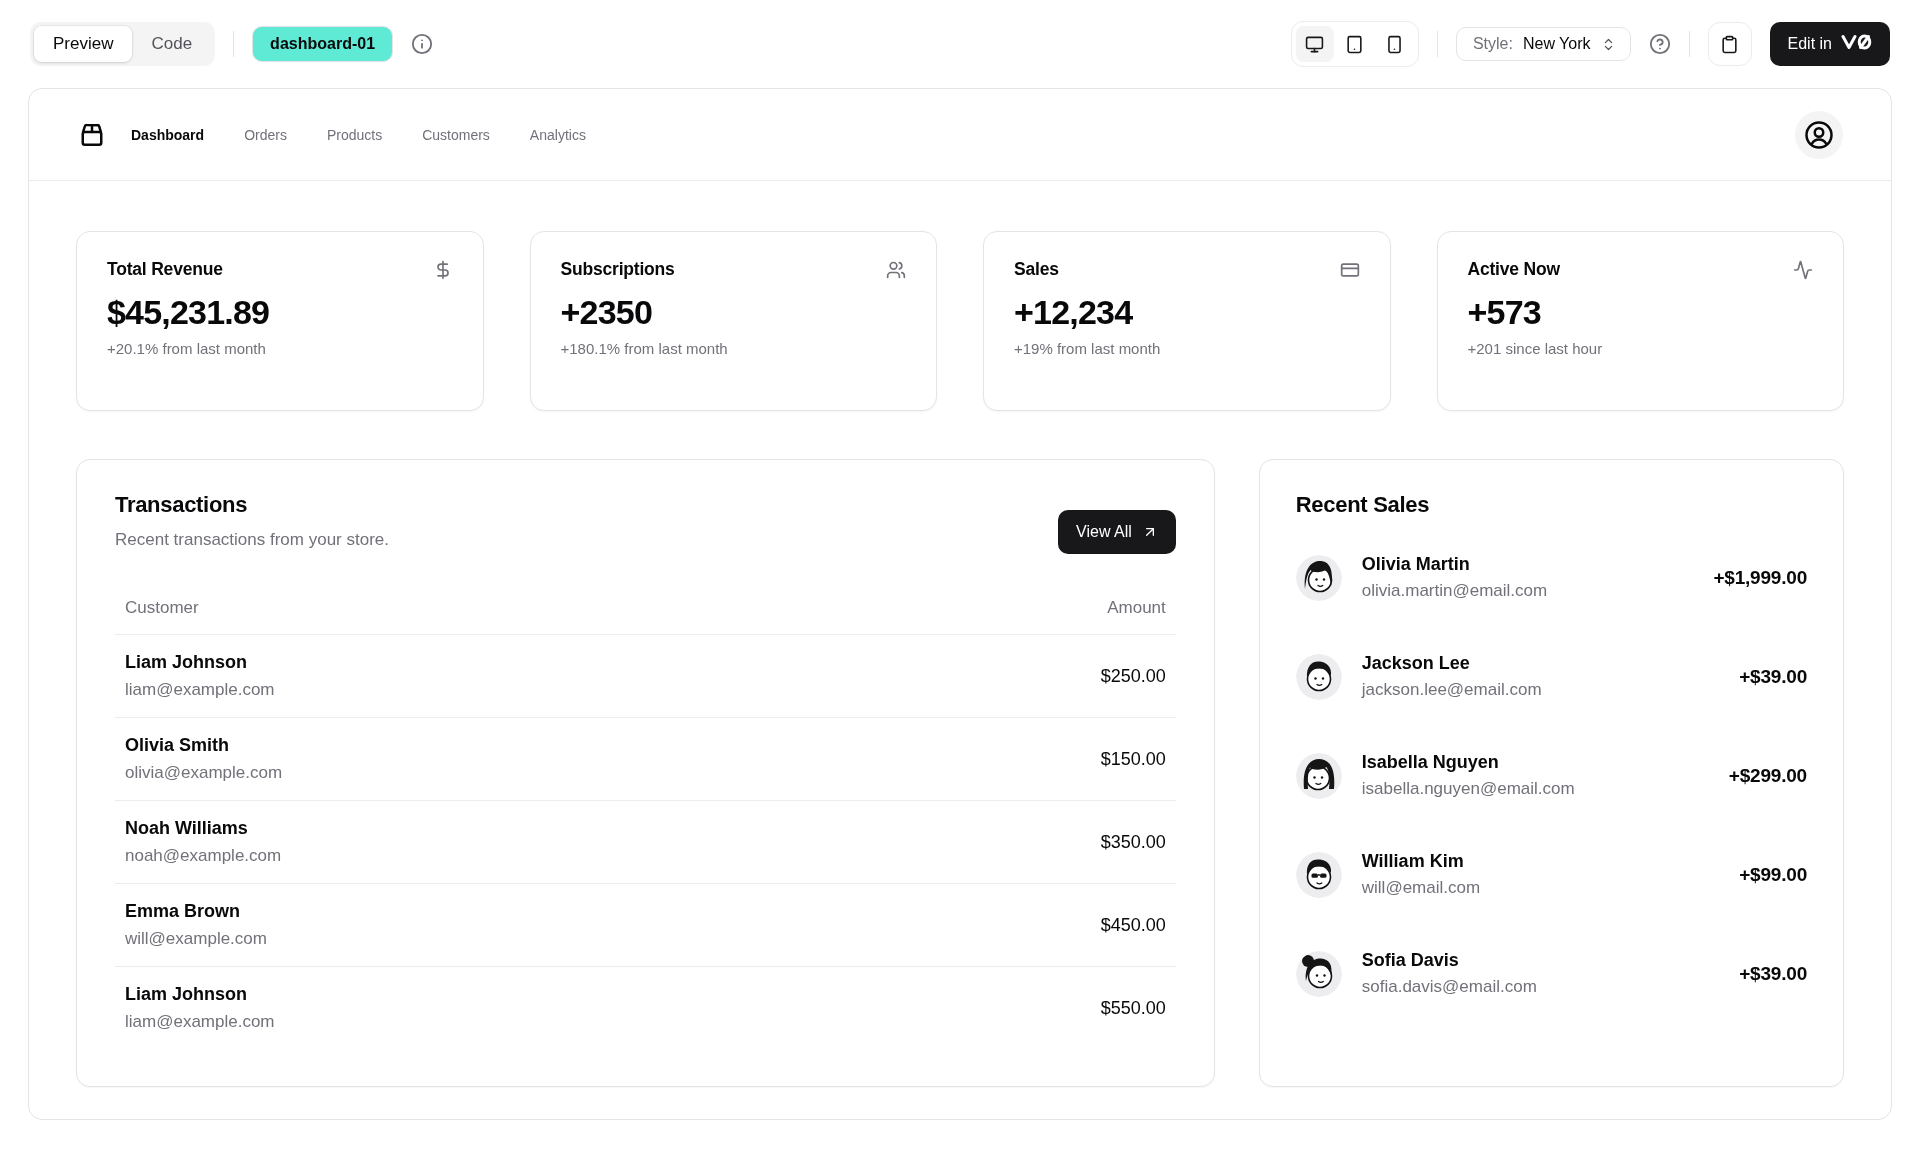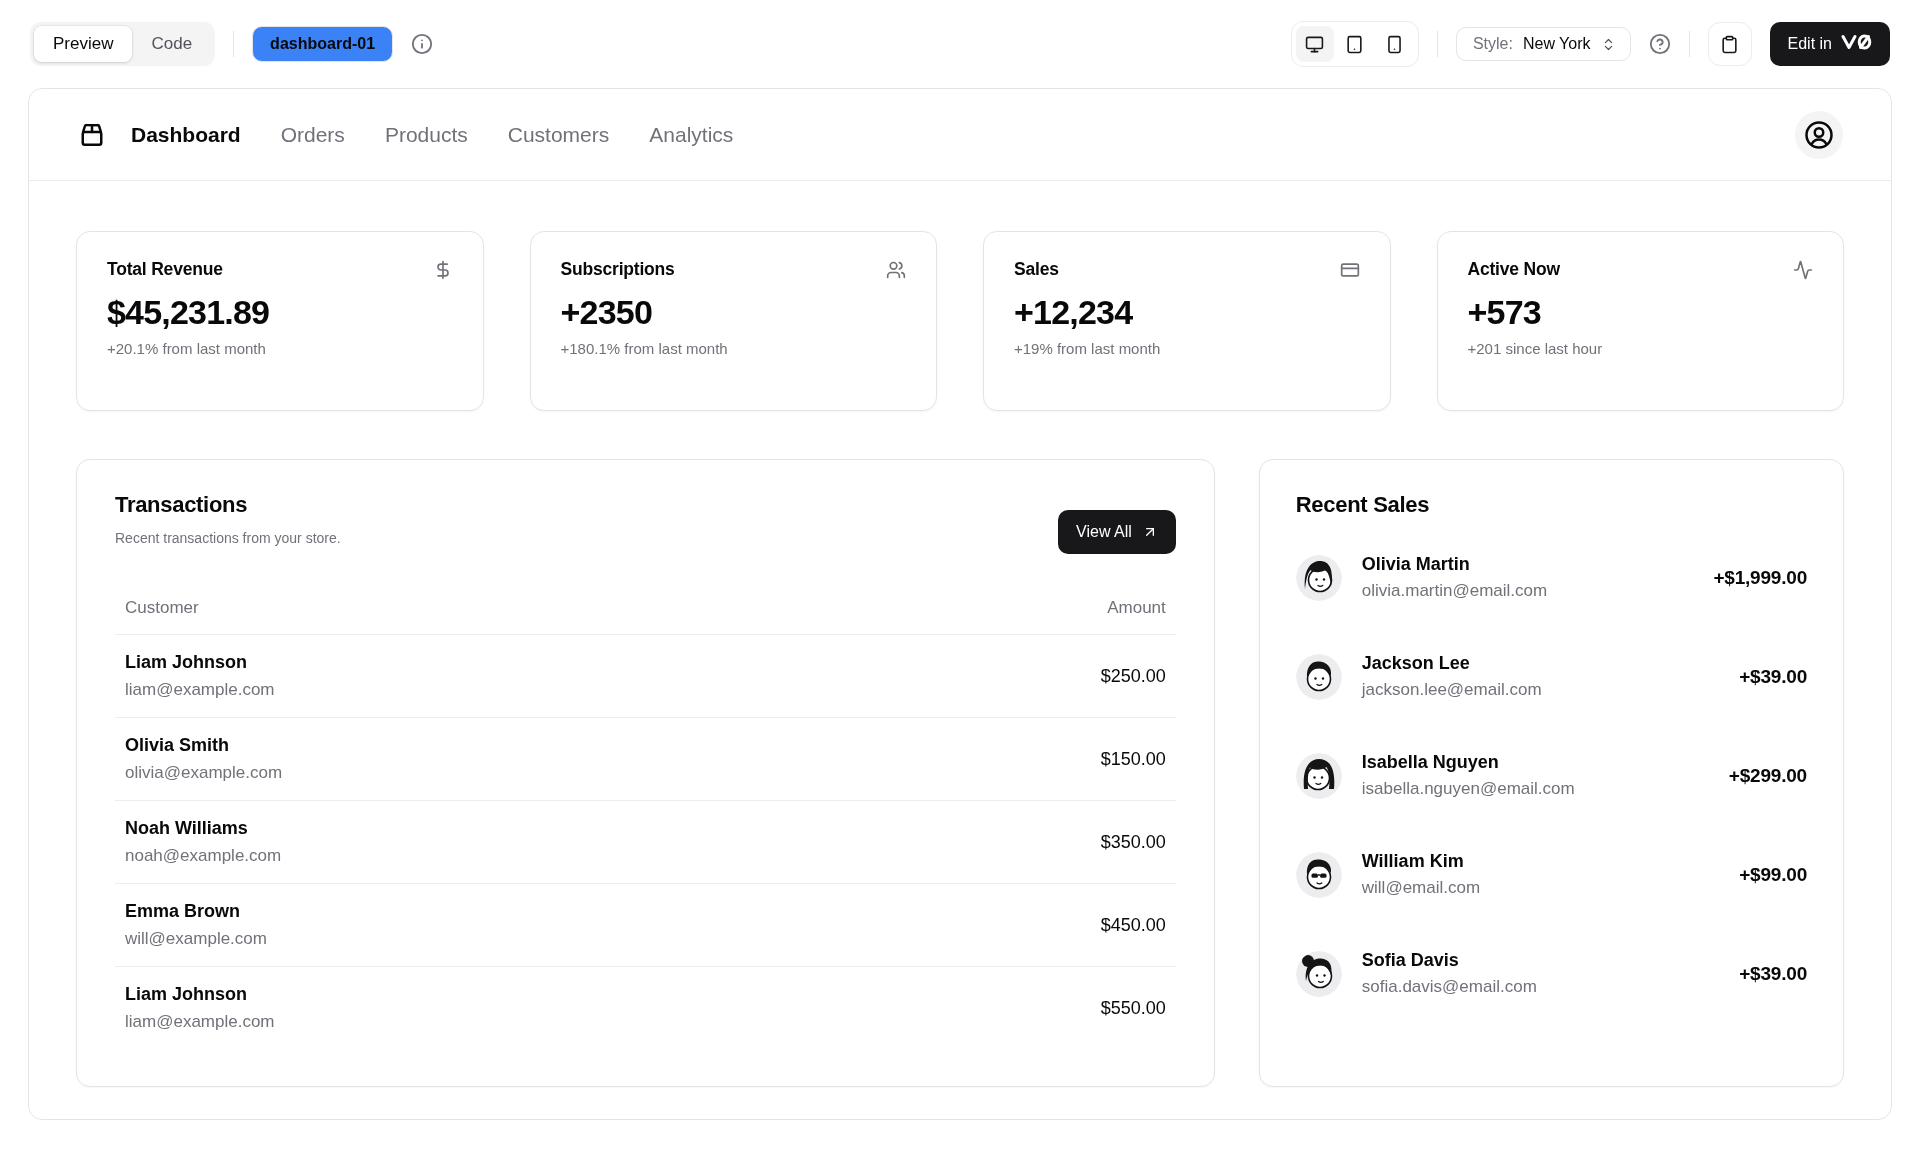--- a/index.html
+++ b/index.html
@@ -13,21 +13,21 @@
   .toolbar { height:88px; padding:0 30px; display:flex; align-items:center; justify-content:space-between; }
   .tb-left, .tb-right { display:flex; align-items:center; gap:18px; }
   .vdiv { width:1px; height:26px; background:#e4e4e7; }
 
   .tabgroup { background:#f4f4f5; border-radius:11px; padding:4px; display:flex; }
   .tab { border:none; background:transparent; font:500 17px "Liberation Sans",sans-serif;
     color:#52525b; padding:8px 19px; border-radius:8px; cursor:pointer; }
   .tab.active { background:#ffffff; color:#09090b; box-shadow:0 1px 3px rgba(0,0,0,.12), 0 0 0 1px rgba(0,0,0,.04); }
 
   .block-badge { border:1px solid #e4e4e7; border-radius:10px; padding:8px 17px;
-    font:700 16px "Liberation Sans",sans-serif; color:#09090b; background:#3b82f6; }
+    font:700 16px "Liberation Sans",sans-serif; color:#09090b; background:#5eead4; }
   .icon-ghost { border:none; background:none; color:#71717a; cursor:pointer; display:flex; align-items:center; }
 
   .devgroup { border:1px solid #ececef; border-radius:12px; padding:4px; display:flex; gap:2px; background:#fff; }
   .devbtn { width:38px; height:36px; display:flex; align-items:center; justify-content:center;
     border:none; background:transparent; border-radius:8px; color:#18181b; cursor:pointer; }
   .devbtn.active { background:#f4f4f5; }
 
   .style-select { border:1px solid #e4e4e7; border-radius:10px; background:#fff; height:34px;
     display:flex; align-items:center; gap:10px; padding:0 14px 0 16px; cursor:pointer; }
   .style-select .lbl { color:#71717a; font-size:16px; }
@@ -41,21 +41,21 @@
     padding:0 18px; display:flex; align-items:center; gap:9px;
     font:500 16px "Liberation Sans",sans-serif; cursor:pointer; }
 
   
   .frame { margin:0 28px; height:1032px; border:1px solid #e4e4e7; border-radius:14px;
     background:#fff; overflow:hidden; }
 
   .navbar { height:92px; padding:0 48px; display:flex; align-items:center; border-bottom:1px solid #ececef; }
   .logo { color:#09090b; margin-right:24px; display:flex; }
   .navlinks { display:flex; align-items:center; gap:40px; }
-  .navlink { font-size:21px; color:#71717a; text-decoration:none; cursor:pointer; }
+  .navlink { font-size:14px; color:#71717a; text-decoration:none; cursor:pointer; }
   .navlink.active { color:#09090b; font-weight:600; }
   .nav-spacer { flex:1; }
   .searchwrap { position:relative; width:430px; margin-right:26px; }
   .searchwrap .sic { position:absolute; left:14px; top:14px; color:#71717a; }
   .searchinput { width:100%; height:50px; border:1px solid #e4e4e7; border-radius:10px;
     padding:0 14px 0 46px; font:400 18px "Liberation Sans",sans-serif; color:#09090b; outline:none; }
   .searchinput::placeholder { color:#74747e; }
   .avatarbtn { width:48px; height:48px; border-radius:50%; background:#f4f4f5; border:none;
     display:flex; align-items:center; justify-content:center; color:#09090b; cursor:pointer; }
 
@@ -71,21 +71,21 @@
   .stat-value { margin-top:13px; font-size:34px; font-weight:700; letter-spacing:-.8px; }
   .stat-delta { margin-top:8px; font-size:15px; color:#71717a; }
 
   
   .panels { display:flex; gap:44px; margin-top:48px; }
   .tx-card { flex:2.075; height:628px; padding:32px 38px; }
   .rs-card { flex:1; height:628px; padding:32px 36px; }
 
   .tx-head { display:flex; justify-content:space-between; align-items:flex-start; }
   .panel-title { font-size:22px; font-weight:700; letter-spacing:-.3px; }
-  .panel-sub { margin-top:12px; font-size:14px; color:#71717a; }
+  .panel-sub { margin-top:12px; font-size:17px; color:#71717a; }
   .viewall { margin-top:18px; height:44px; background:#18181b; color:#fff; border:none; border-radius:10px;
     padding:0 18px; display:flex; align-items:center; gap:10px;
     font:500 16px "Liberation Sans",sans-serif; cursor:pointer; }
 
   table.tx { width:100%; border-collapse:collapse; margin-top:34px; }
   .tx th { font:400 17px "Liberation Sans",sans-serif; color:#71717a; text-align:left;
     padding:10px 10px 16px; border-bottom:1px solid #ececef; }
   .tx th.r, .tx td.r { text-align:right; }
   .tx td { padding:17px 10px; border-bottom:1px solid #ececef; vertical-align:middle; }
   .tx tr:last-child td { border-bottom:none; }

